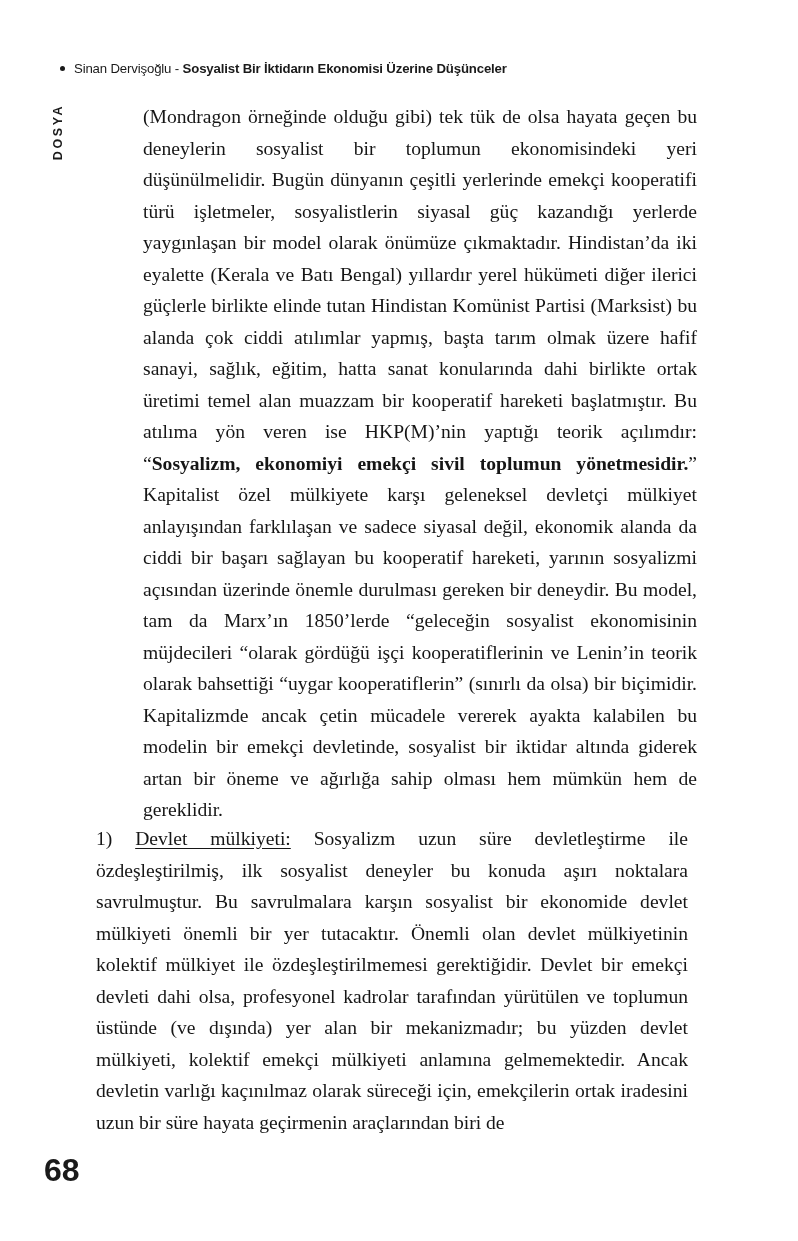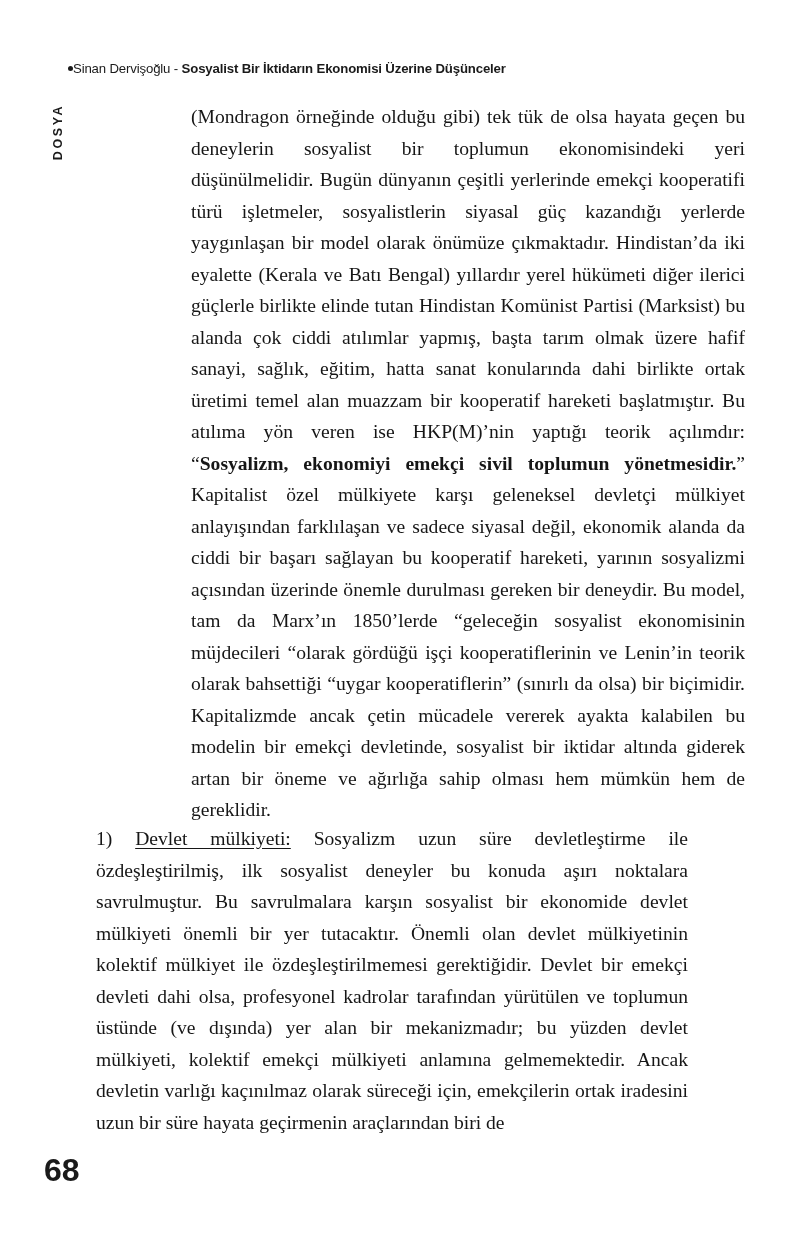--- a/index.html
+++ b/index.html
@@ -13,24 +13,25 @@
     height: 1241px;
     background: #ffffff;
     overflow: hidden;
     font-family: "Liberation Serif", serif;
     color: #1a1a1a;
   }
 
   
   .running-head {
     position: absolute;
-    left: 68px;
+    left: 60px;
     top: 61px;
     display: flex;
     align-items: center;
+    gap: 9px;
     white-space: nowrap;
   }
   .rh-bullet {
     width: 5px;
     height: 5px;
     border-radius: 50%;
     background: #1a1a1a;
     display: inline-block;
     flex: 0 0 auto;
   }
@@ -79,21 +80,20 @@
     text-justify: inter-word;
     font-size: 19.6px;
     line-height: 31.5px;
     color: #161616;
     hyphens: manual;
   }
   #para-1 {
     left: 143px;
     top: 101px;
     width: 554px;
-    margin-left: 48px;
   }
   #para-2 {
     left: 96px;
     top: 823px;
     width: 592px;
   }
   .body-para b { font-weight: 700; }
   .body-para u { text-decoration: underline; text-underline-offset: 2.5px; }
 
   

